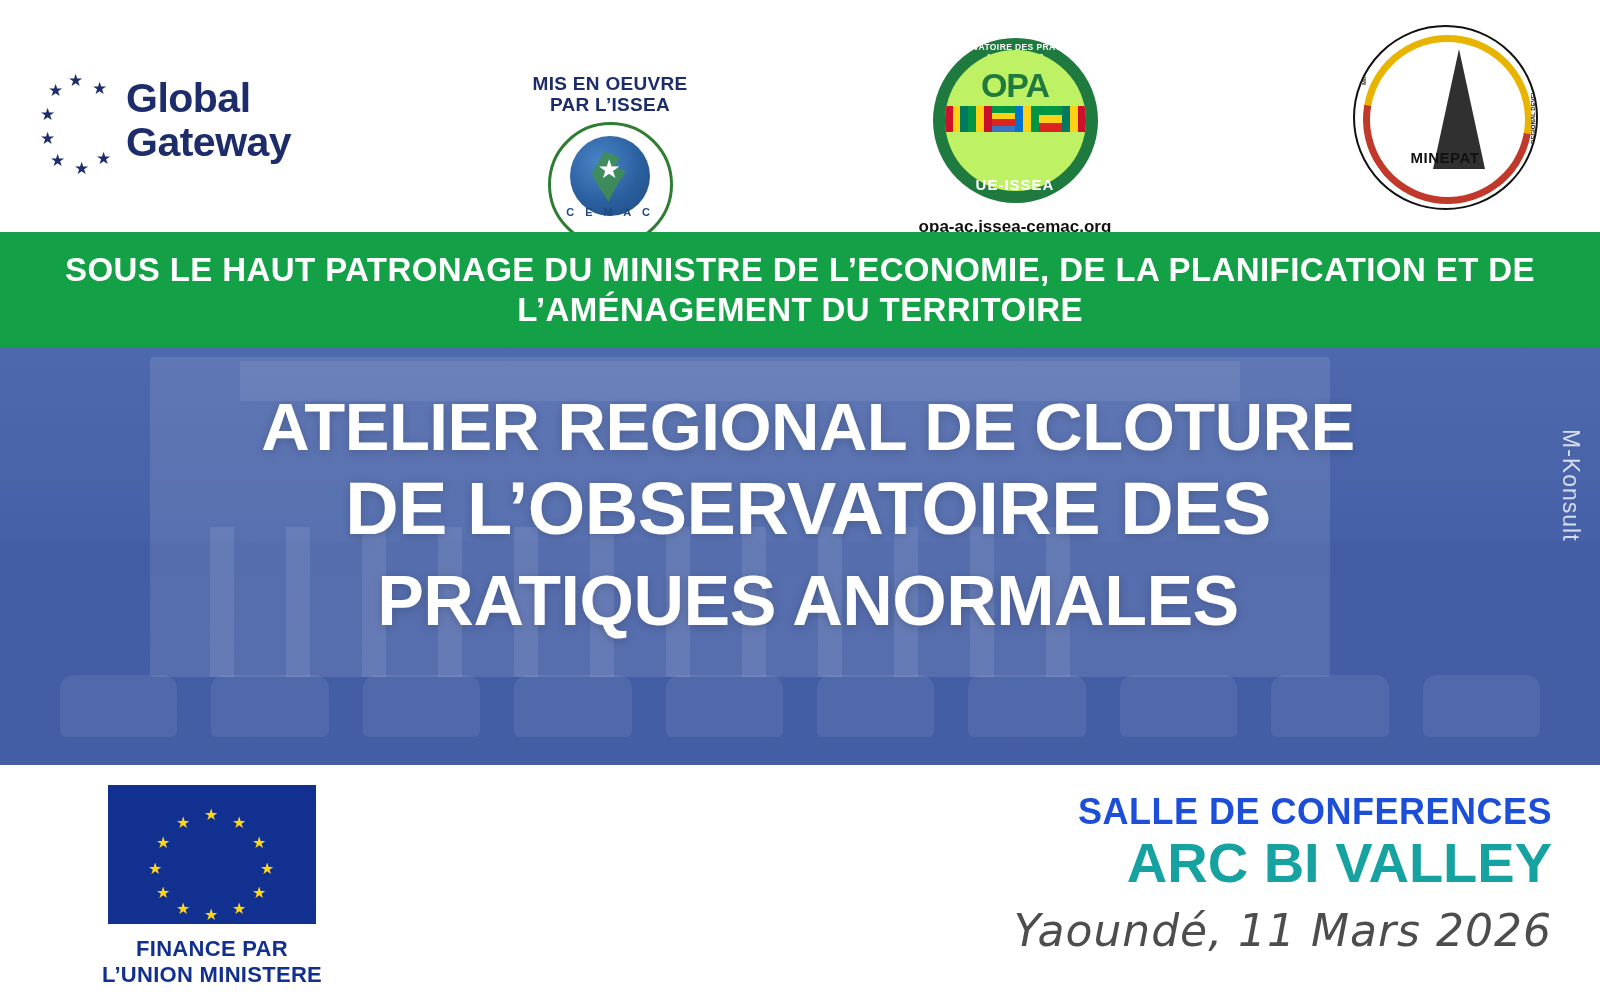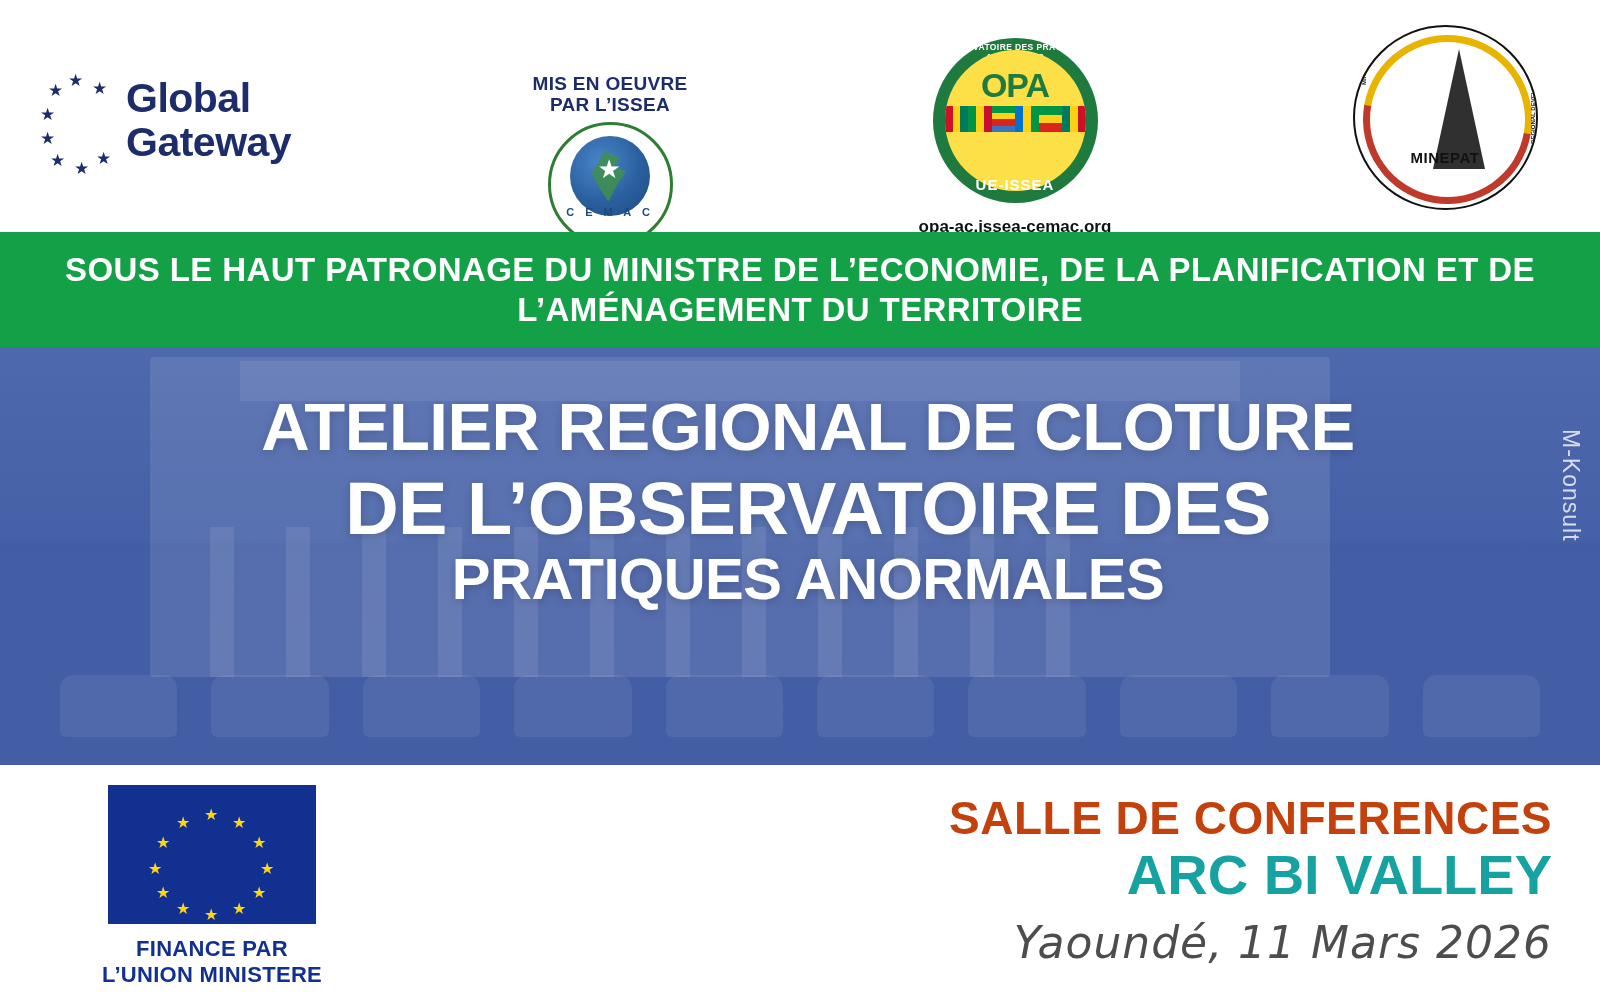--- a/index.html
+++ b/index.html
@@ -75,21 +75,21 @@
   }
 
   
   .opa { position: absolute; left: 905px; top: 38px; width: 220px; text-align: center; }
   .opa-emblem {
     position: relative; width: 165px; height: 165px; margin: 0 auto;
     border-radius: 50%;
     background: #1f7a3f;
   }
   .opa-inner {
-    position: absolute; inset: 12px; border-radius: 50%; background: #fde047;
+    position: absolute; inset: 12px; border-radius: 50%; background: #bef264;
     overflow: hidden;
   }
   .opa-flags {
     position: absolute; left: 0; right: 0; top: 56px; height: 26px;
     display: flex;
   }
   .opa-flags i { flag: none; flex: 1 1 0; height: 26px; display: block; }
   .opa-label {
     position: absolute; left: 0; right: 0; top: 16px;
     font-size: 34px; font-weight: bold; color: #1f7a3f; letter-spacing: -1px;
@@ -199,21 +199,21 @@
     text-align: center;
     color: #ffffff;
     font-weight: bold;
     line-height: 1.0;
     letter-spacing: -0.5px;
     text-shadow: 0 2px 10px rgba(0,0,0,.18);
     padding-left: 16px;
   }
   .main-title .l1 { font-size: 67px; display: block; }
   .main-title .l2 { font-size: 74px; display: block; margin-top: 12px; }
-  .main-title .l3 { font-size: 58px; display: block; margin-top: 4px; }
+  .main-title .l3 { font-size: 70px; display: block; margin-top: 20px; }
 
   .credit {
     position: absolute; right: 16px; top: 82px;
     writing-mode: vertical-rl;
     color: rgba(255,255,255,.78);
     font-size: 23px;
     letter-spacing: 1px;
   }
 
   
@@ -230,21 +230,21 @@
     position: absolute; color: #ffd617; font-size: 16px; line-height: 1;
   }
   .eu-caption {
     margin-top: 12px;
     color: #12308f; font-size: 22px; font-weight: bold; line-height: 1.2;
     letter-spacing: .3px;
   }
 
   .venue { position: absolute; right: 48px; top: 26px; text-align: right; }
   .venue-l1 {
-    color: #c2410c; font-size: 46px; font-weight: bold; letter-spacing: 0.5px;
+    color: #1d4ed8; font-size: 36px; font-weight: bold; letter-spacing: 0.5px;
   }
   .venue-l2 {
     color: #17a2a2; font-size: 56px; font-weight: bold; letter-spacing: 0px;
     line-height: 1.0; margin-top: 2px;
   }
   .venue-date {
     margin-top: 14px;
     color: #4d4d4d;
     font-size: 44px;
     font-style: italic;

